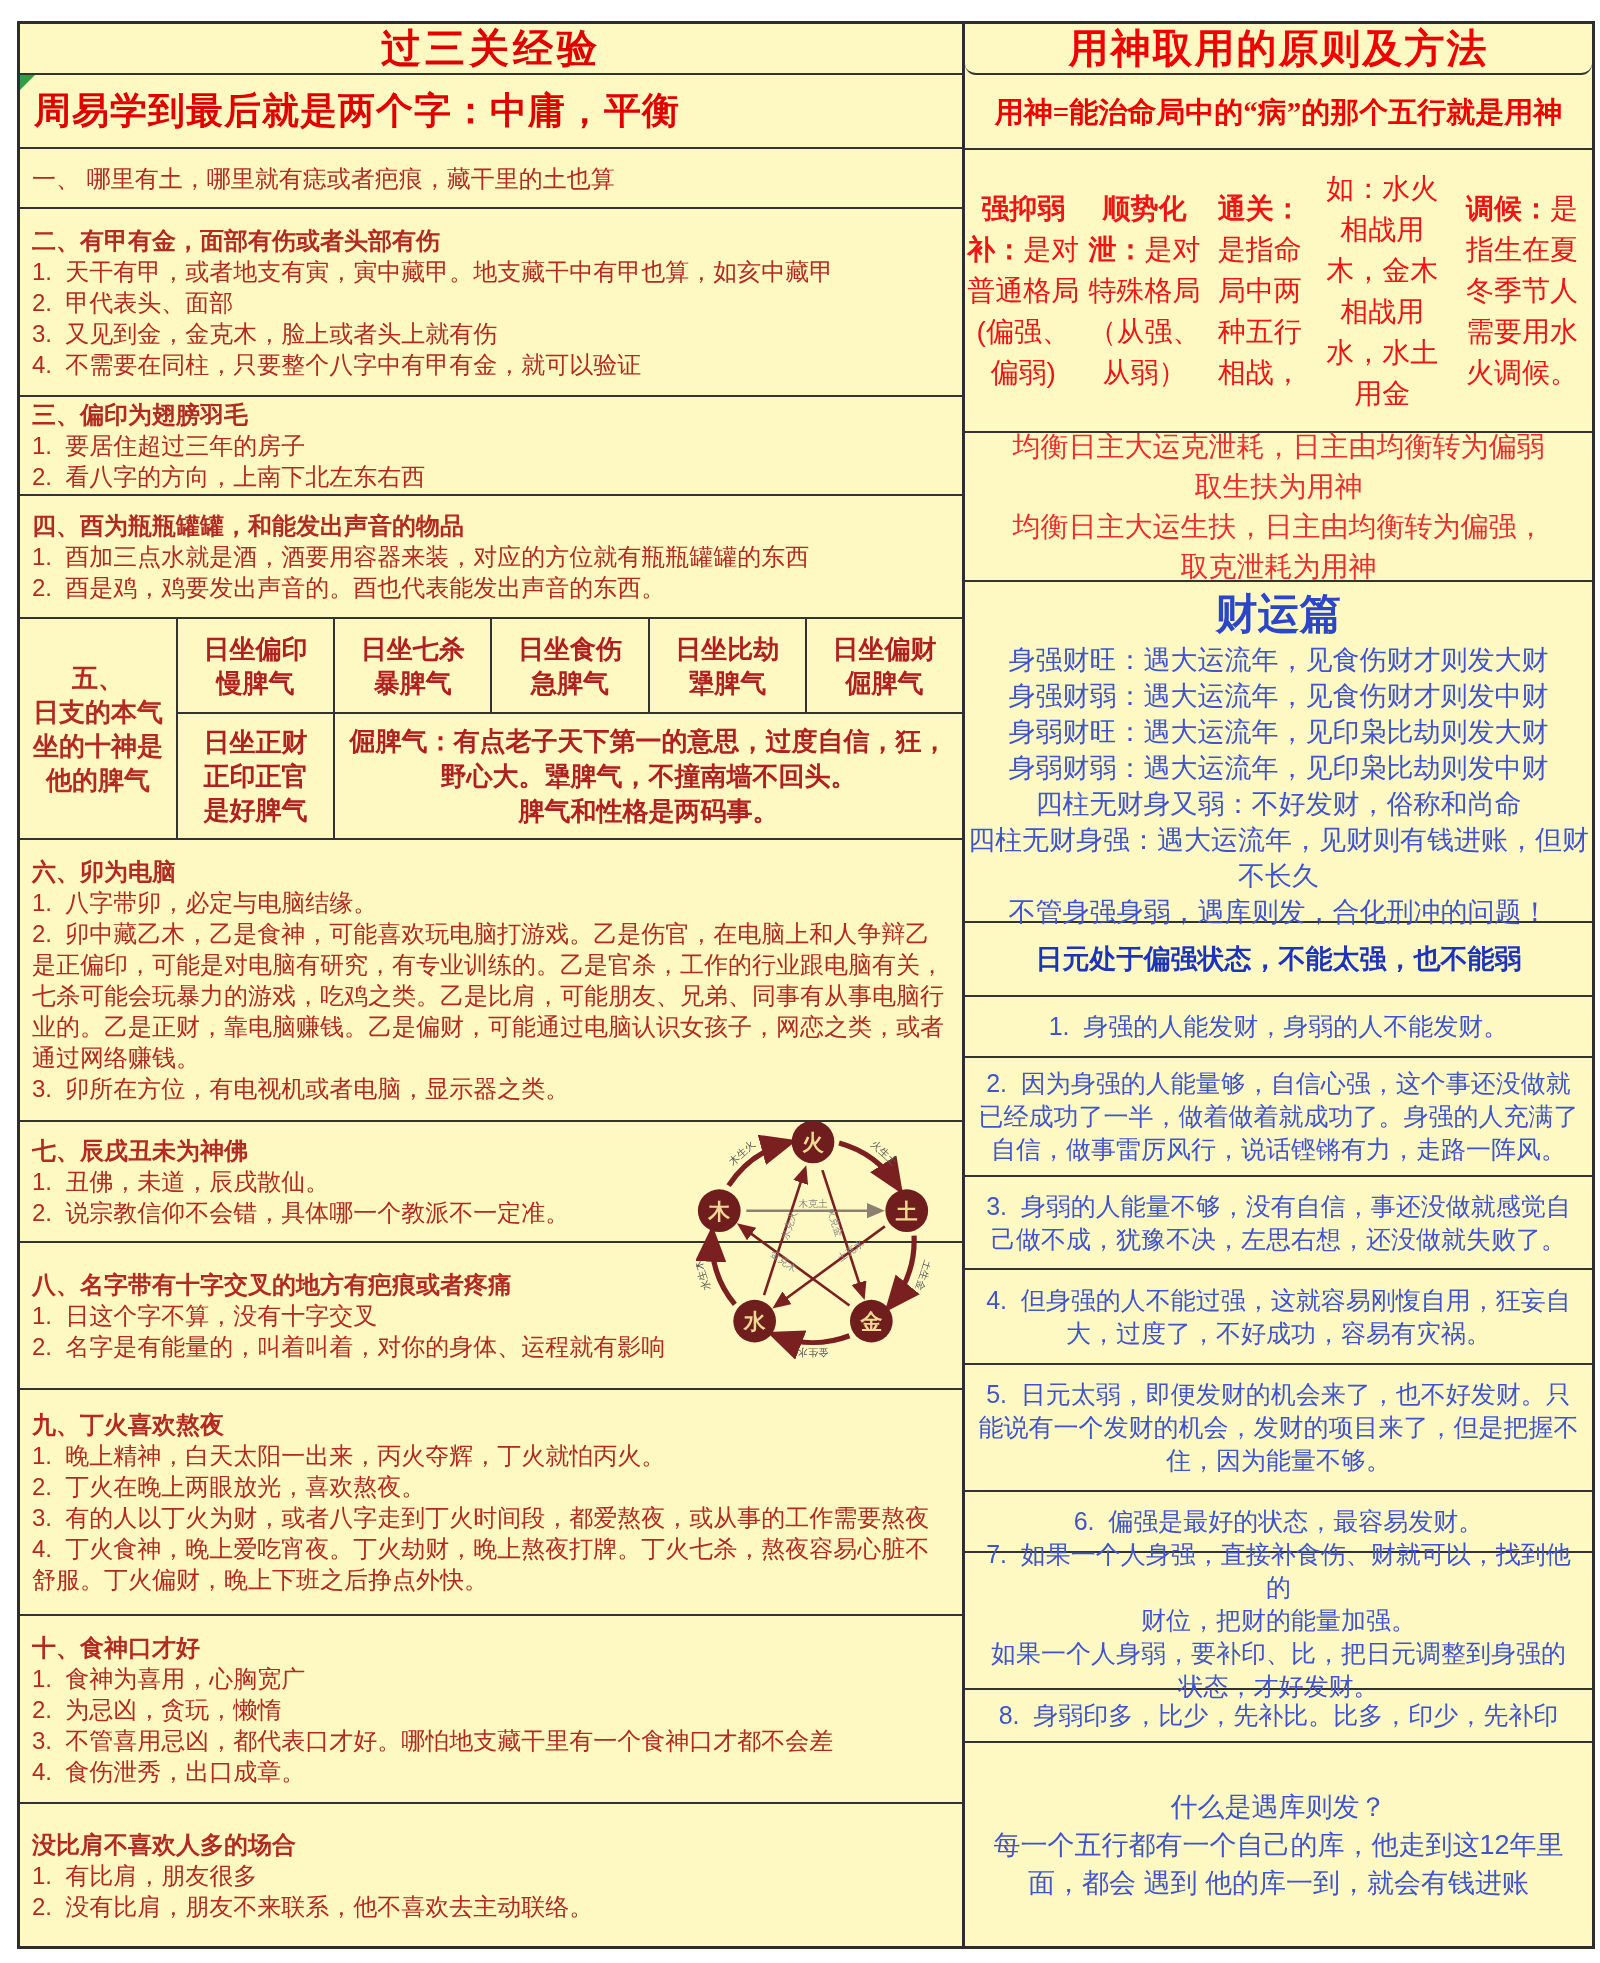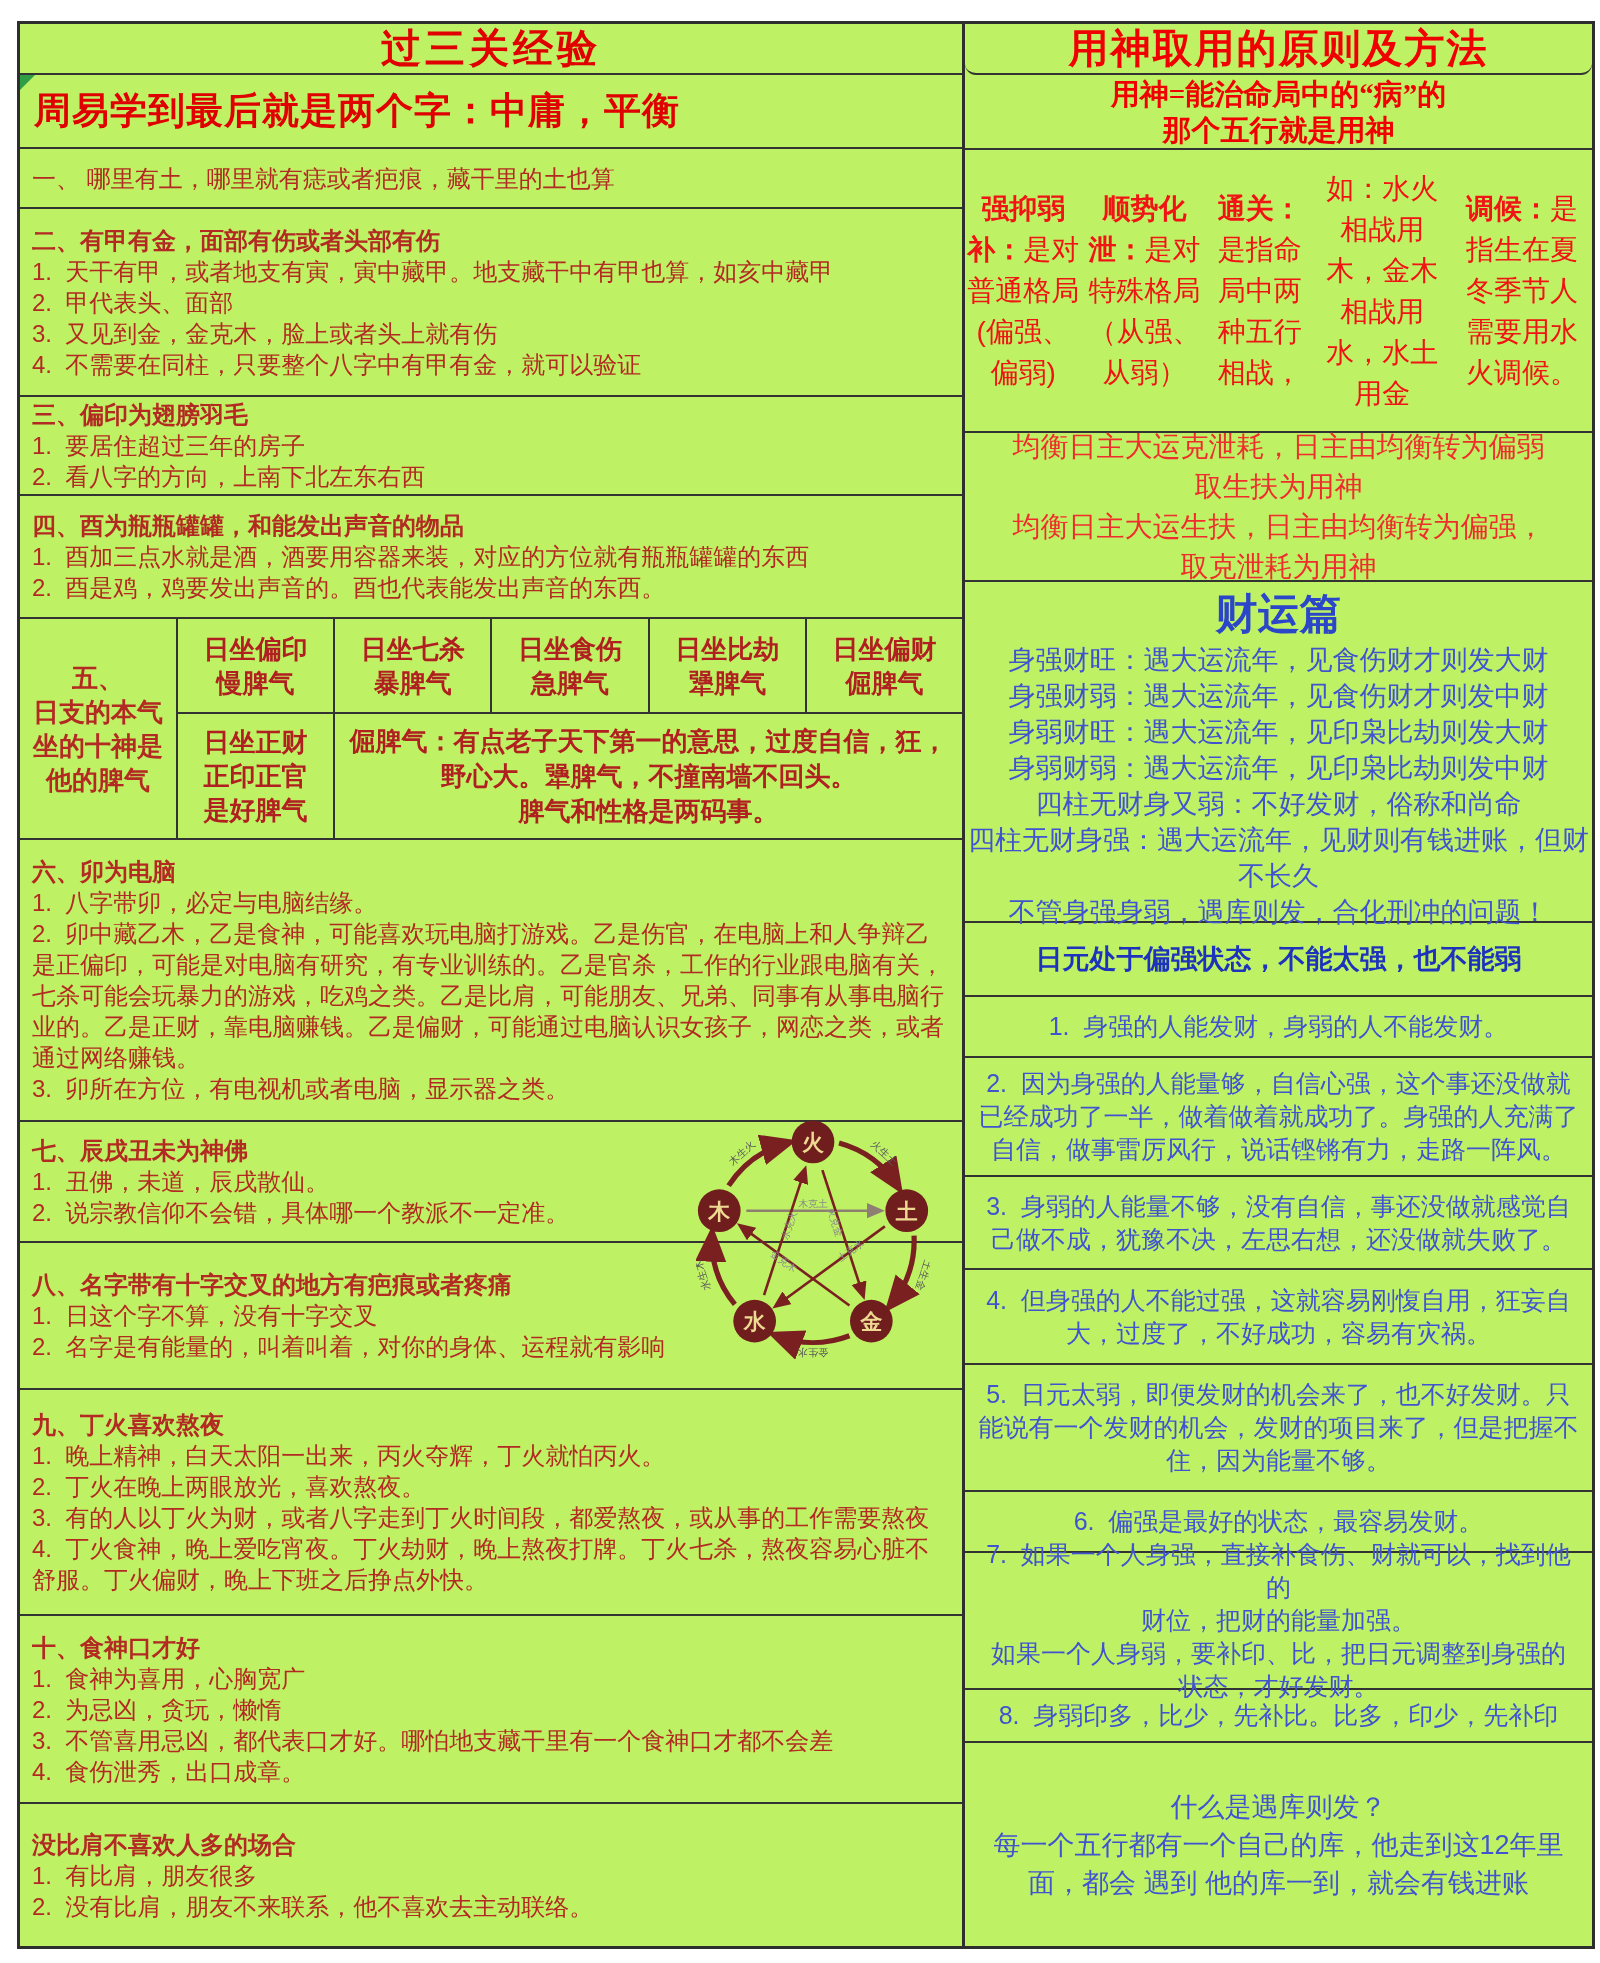--- a/index.html
+++ b/index.html
@@ -1,17 +1,17 @@
 <!DOCTYPE html>
 <html><head>
 <meta charset="utf-8">
 <style>
   html,body{margin:0;padding:0;background:#ffffff;}
   body{width:1600px;height:1963px;position:relative;font-family:"Liberation Sans",sans-serif;}
-  .sheet{position:absolute;left:17px;top:21px;width:1572px;height:1922px;border:3px solid #2e2e2e;display:flex;background:#bef264;}
+  .sheet{position:absolute;left:17px;top:21px;width:1572px;height:1922px;border:3px solid #2e2e2e;display:flex;background:#fef9c3;}
   .col-left{width:945px;border-right:3px solid #2e2e2e;display:flex;flex-direction:column;position:relative;box-sizing:border-box;}
   .col-right{flex:1;display:flex;flex-direction:column;box-sizing:border-box;}
   .row{border-bottom:2px solid #333;box-sizing:border-box;position:relative;flex-shrink:0;}
   .row.last{border-bottom:none;flex:1;}
 
   
   .l-title{height:51px;display:flex;align-items:center;justify-content:center;}
   .l-title .txt{font-family:"Liberation Serif",serif;font-weight:bold;font-size:40px;color:#e00000;letter-spacing:4px;}
   .l-sub{height:74px;display:flex;align-items:center;padding:4px 14px;}
   .l-sub .txt{font-family:"Liberation Serif",serif;font-weight:bold;font-size:37px;color:#e00000;letter-spacing:1px;}
@@ -40,21 +40,21 @@
   .temper .brow{flex:1;display:flex;}
   .temper .bcell1{width:157px;border-right:2px solid #333;display:flex;align-items:center;justify-content:center;text-align:center;font-weight:bold;color:#b02020;font-size:26px;line-height:34px;white-space:pre-line;box-sizing:border-box;}
   .temper .bmerged{flex:1;display:flex;align-items:center;justify-content:center;text-align:center;font-weight:bold;color:#b02020;font-size:26px;line-height:35px;white-space:pre-line;}
 
   
   .wuxing{position:absolute;left:676px;top:1094px;width:234px;height:250px;}
 
   
   .r-title{height:51px;display:flex;align-items:center;justify-content:center;border-radius:11px;}
   .r-title .txt{font-family:"Liberation Serif",serif;font-weight:bold;font-size:40px;color:#f00000;letter-spacing:2px;}
-  .r-sub{height:75px;display:flex;flex-direction:column;align-items:center;justify-content:center;}
+  .r-sub{height:75px;display:flex;align-items:center;justify-content:center;}
   .r-sub .txt{font-family:"Liberation Serif",serif;font-weight:bold;font-size:29px;line-height:36px;color:#f00000;}
   .r-principles{height:283px;display:flex;flex-direction:row;align-items:center;justify-content:center;text-align:center;color:#f01414;font-size:28px;line-height:41px;}
   .r-principles .lead{font-weight:bold;}
   .r-principles .lead.plain{font-weight:normal;}
   .r-balance{height:149px;display:flex;flex-direction:column;align-items:center;justify-content:center;text-align:center;color:#ef2d2d;font-size:28px;line-height:40px;}
   .r-wealth{height:341px;text-align:center;color:#4054cf;font-size:27px;line-height:36px;padding-top:4px;}
   .r-wealth .wtitle{font-family:"Liberation Serif",serif;font-size:42px;font-weight:bold;color:#2b46c8;line-height:56px;}
   .r-wealth .wline{white-space:pre-wrap;}
   .r-strong{height:74px;display:flex;align-items:center;justify-content:center;text-align:center;color:#1d33bb;font-weight:bold;font-size:27px;}
   .r-item{display:flex;align-items:center;justify-content:center;text-align:center;color:#4054cf;font-size:25px;line-height:33px;padding:0 10px;white-space:pre-wrap;}

